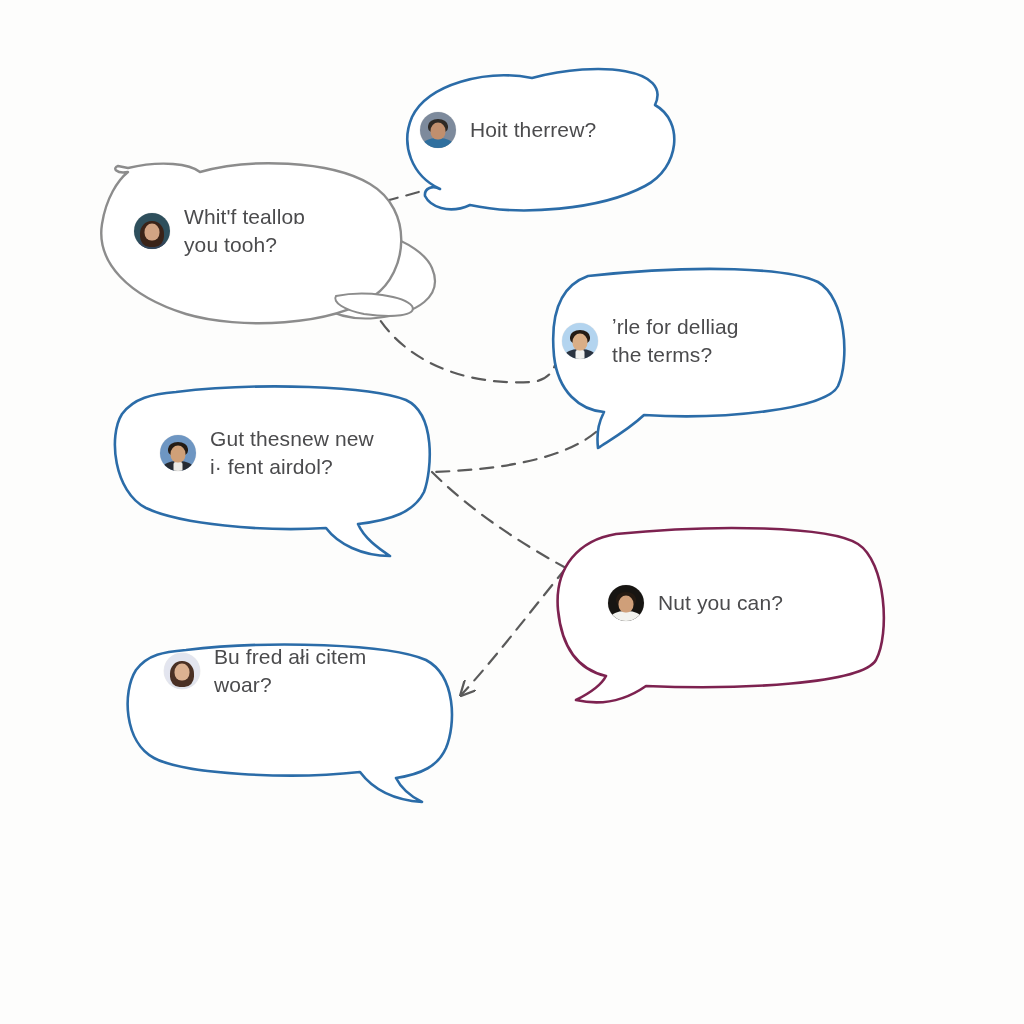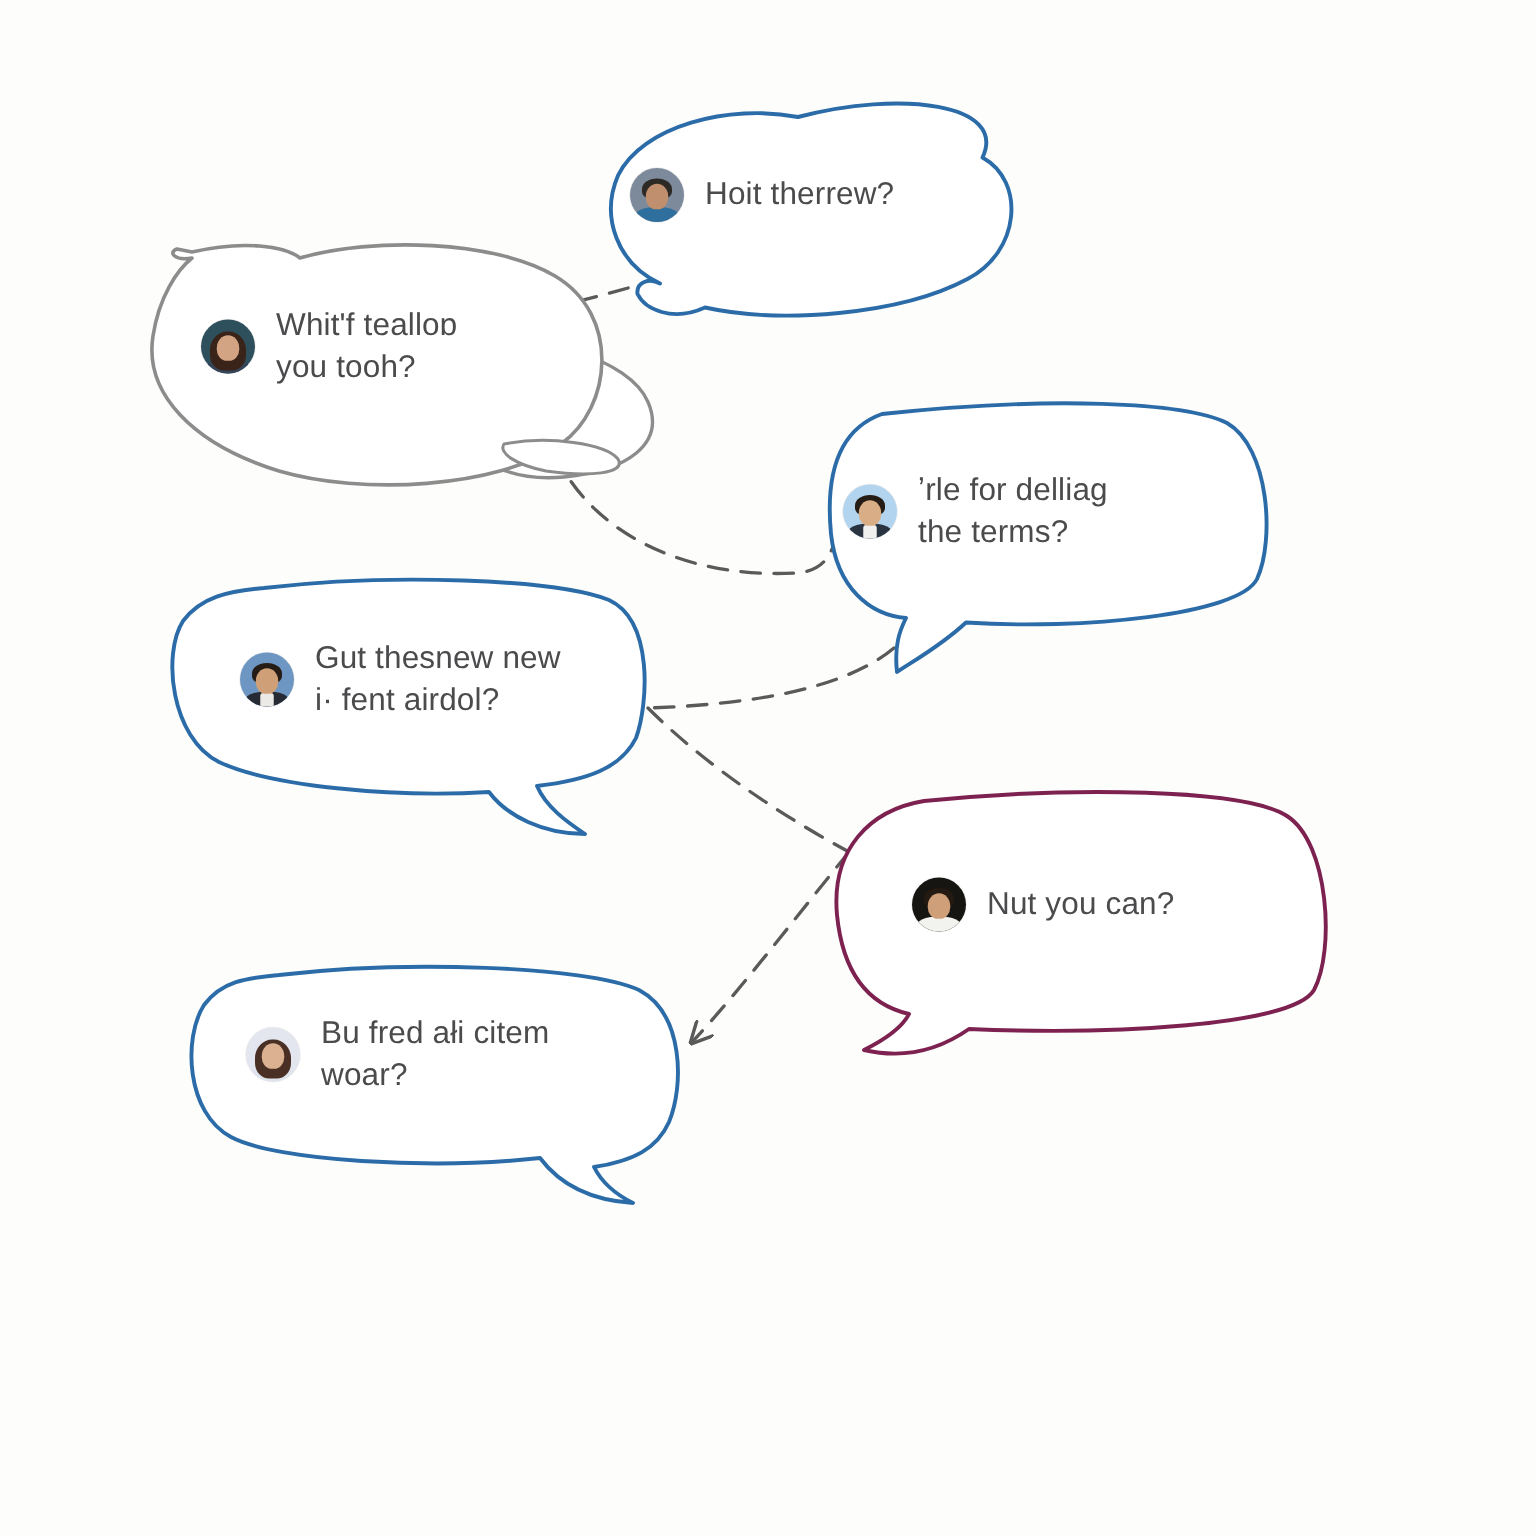--- a/index.html
+++ b/index.html
@@ -239,21 +239,21 @@
 
   <div class="bubble-text" style="left:608px; top:585px; width:280px;">
     <span class="avatar" style="background:#171512;">
       <span class="body" style="background:#f2f2ee;"></span>
       <span class="hair" style="background:#241a12;"></span>
       <span class="face" style="background:#cf9f79;"></span>
     </span>
     <span class="msg">Nut you can?</span>
   </div>
 
-  <div class="bubble-text" style="left:164px; top:675px; width:290px;">
+  <div class="bubble-text" style="left:164px; top:643px; width:290px;">
     <span class="avatar" style="background:#e3e5ef;">
       <span class="body" style="background:#dfe3ec;"></span>
       <span class="hair-long" style="background:#4a3024;"></span>
       <span class="face" style="background:#dcb191;"></span>
     </span>
     <span class="msg">Bu fred ałi citem
 woar?</span>
   </div>
 
 </div>

